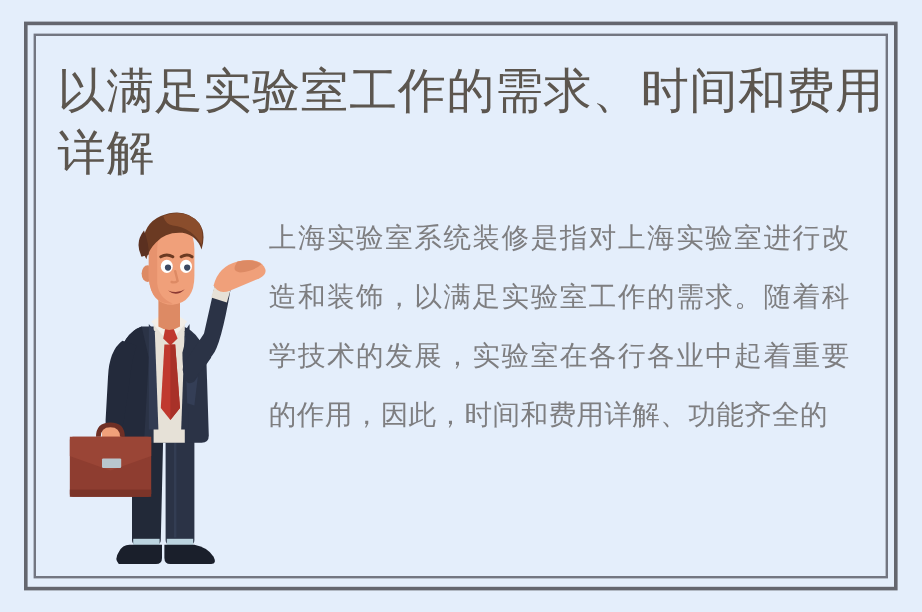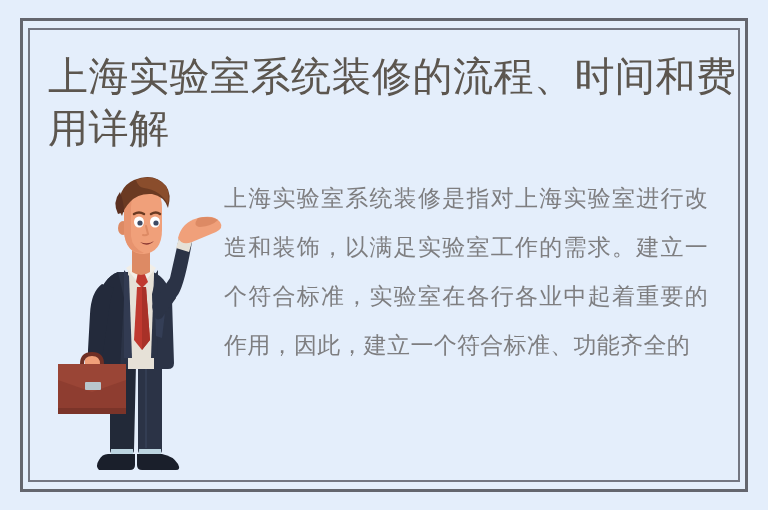--- a/index.html
+++ b/index.html
@@ -75,23 +75,23 @@
     width: 166px;
     height: 312px;
   }
 </style>
 </head>
 <body>
 
 <div id="card-outer-frame"></div>
 <div id="card-inner-frame"></div>
 
-<h1 id="article-title">上海实验室系统装修的流程、时间和费用详解</h1>
+<h1 id="article-title">以满足实验室工作的需求、时间和费用详解</h1>
 
-<p id="article-body">上海实验室系统装修是指对上海实验室进行改造和装饰，以满足实验室工作的需求。建立一个符合标准，实验室在各行各业中起着重要的作用，因此，建立一个符合标准、功能齐全的</p>
+<p id="article-body">上海实验室系统装修是指对上海实验室进行改造和装饰，以满足实验室工作的需求。随着科学技术的发展，实验室在各行各业中起着重要的作用，因此，时间和费用详解、功能齐全的</p>
 
 <div id="businessman-illustration">
   <svg viewBox="0 0 166 312" width="166" height="312" xmlns="http://www.w3.org/2000/svg">
 
     <path d="M52 196 L52 282 Q52 286 56 286 L72 286 Q76 286 76 282 L78 196 Z" fill="#222938"></path>
 
     <path d="M80 196 L80 282 Q80 286 84 286 L100 286 Q104 286 104 282 L104 196 Z" fill="#2b3346"></path>
 
     <path d="M88 200 L88 280" stroke="#333d53" stroke-width="2" fill="none"></path>
 

